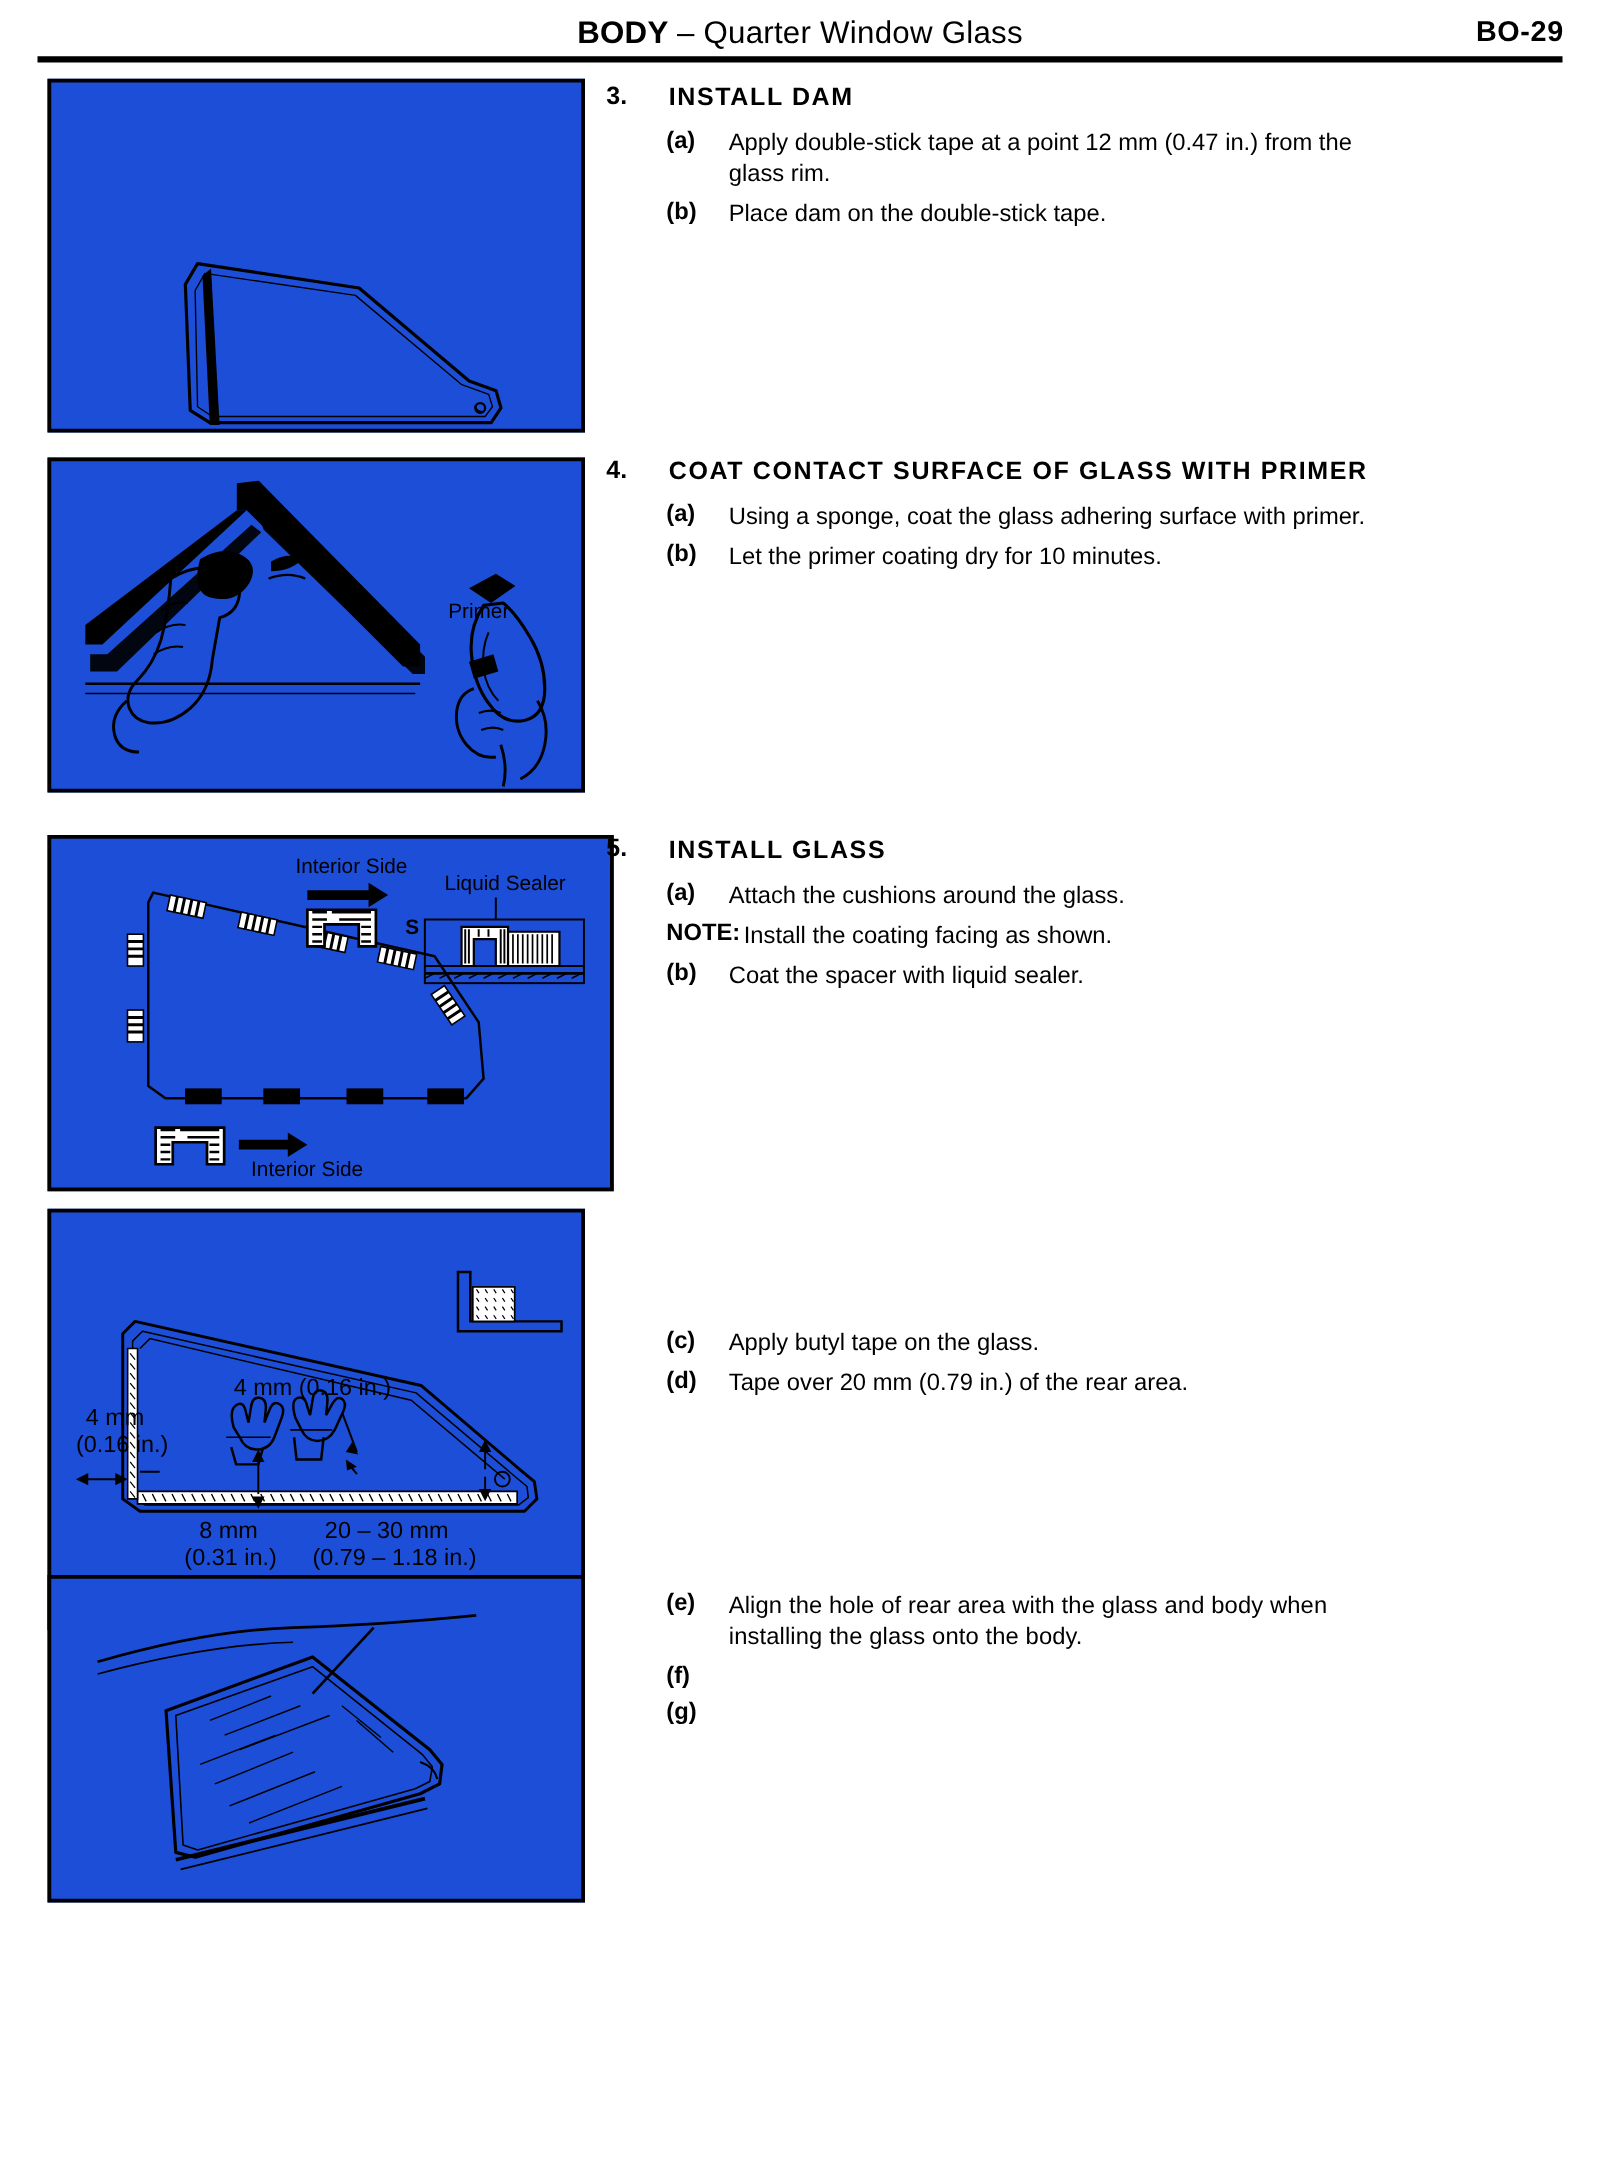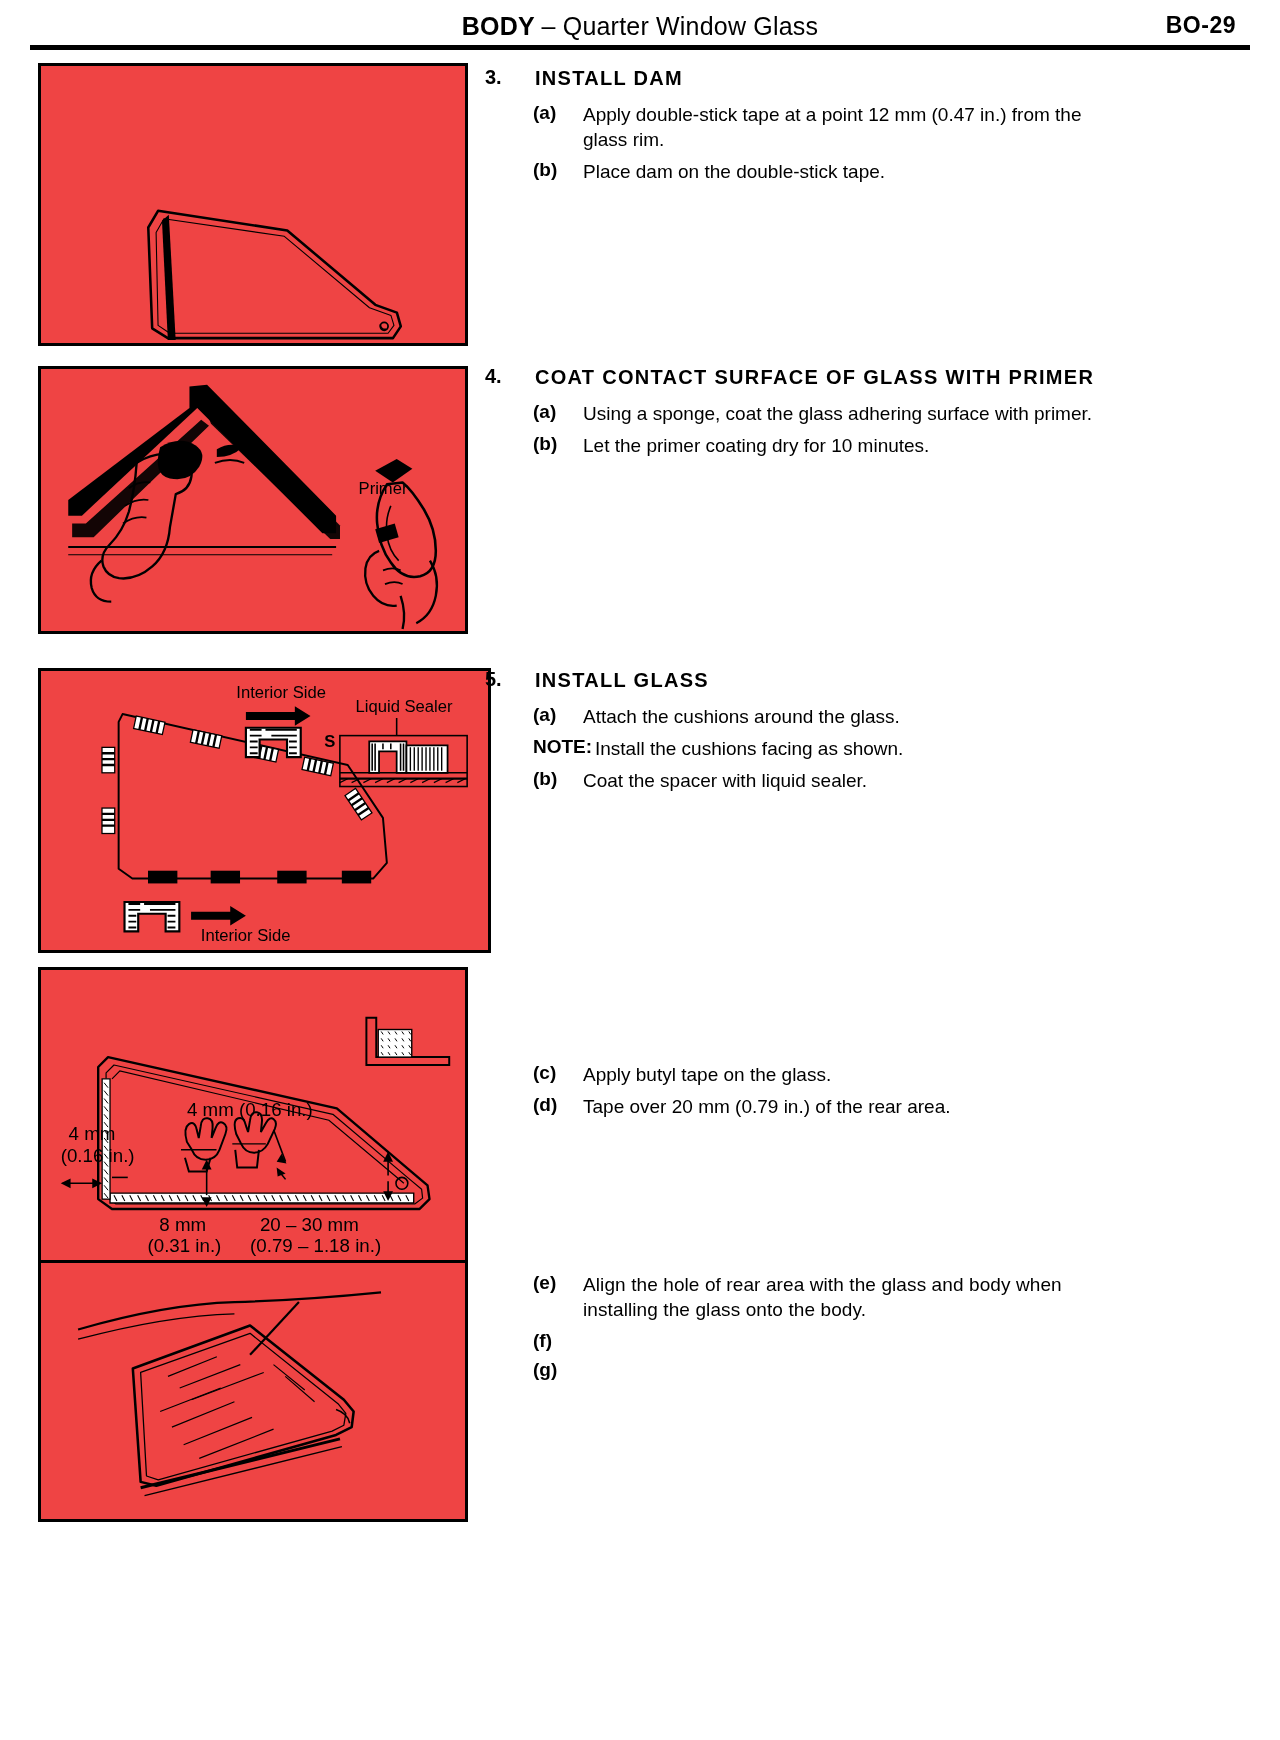--- a/index.html
+++ b/index.html
@@ -32,39 +32,39 @@
     font-size: 25px;
     font-weight: bold;
     letter-spacing: 0.2px;
   }
   #header-title .light {
     font-weight: normal;
   }
   #page-number {
     position: absolute;
     top: 12px;
-    right: 44px;
+    right: 29px;
     font-size: 23px;
     font-weight: bold;
     letter-spacing: 0.5px;
   }
   #header-rule {
     position: absolute;
     top: 45px;
     left: 30px;
     width: 1220px;
     height: 5px;
     background: #000;
   }
 
   
   .figure-panel {
     position: absolute;
     border: 3px solid #000;
-    background: #ef4444;
+    background: #1d4ed8;
     box-sizing: border-box;
     overflow: hidden;
   }
   .figure-panel svg {
     display: block;
     width: 100%;
     height: 100%;
   }
   #figure-dam      { left: 38px;  top: 63px;   width: 430px; height: 283px; }
   #figure-primer   { left: 38px;  top: 366px;  width: 430px; height: 268px; }
@@ -433,21 +433,21 @@
     <div class="step-head">
       <div class="step-num">5.</div>
       <div class="step-title">INSTALL GLASS</div>
     </div>
     <div class="sub-item">
       <div class="sub-marker">(a)</div>
       <div class="sub-text">Attach the cushions around the glass.</div>
     </div>
     <div class="sub-item">
       <div class="sub-marker note">NOTE:</div>
-      <div class="sub-text">Install the cushions facing as shown.</div>
+      <div class="sub-text">Install the coating facing as shown.</div>
     </div>
     <div class="sub-item">
       <div class="sub-marker">(b)</div>
       <div class="sub-text">Coat the spacer with liquid sealer.</div>
     </div>
   </div>
 
   <div class="step-block" id="step-5-more">
     <div class="sub-item">
       <div class="sub-marker">(c)</div>

